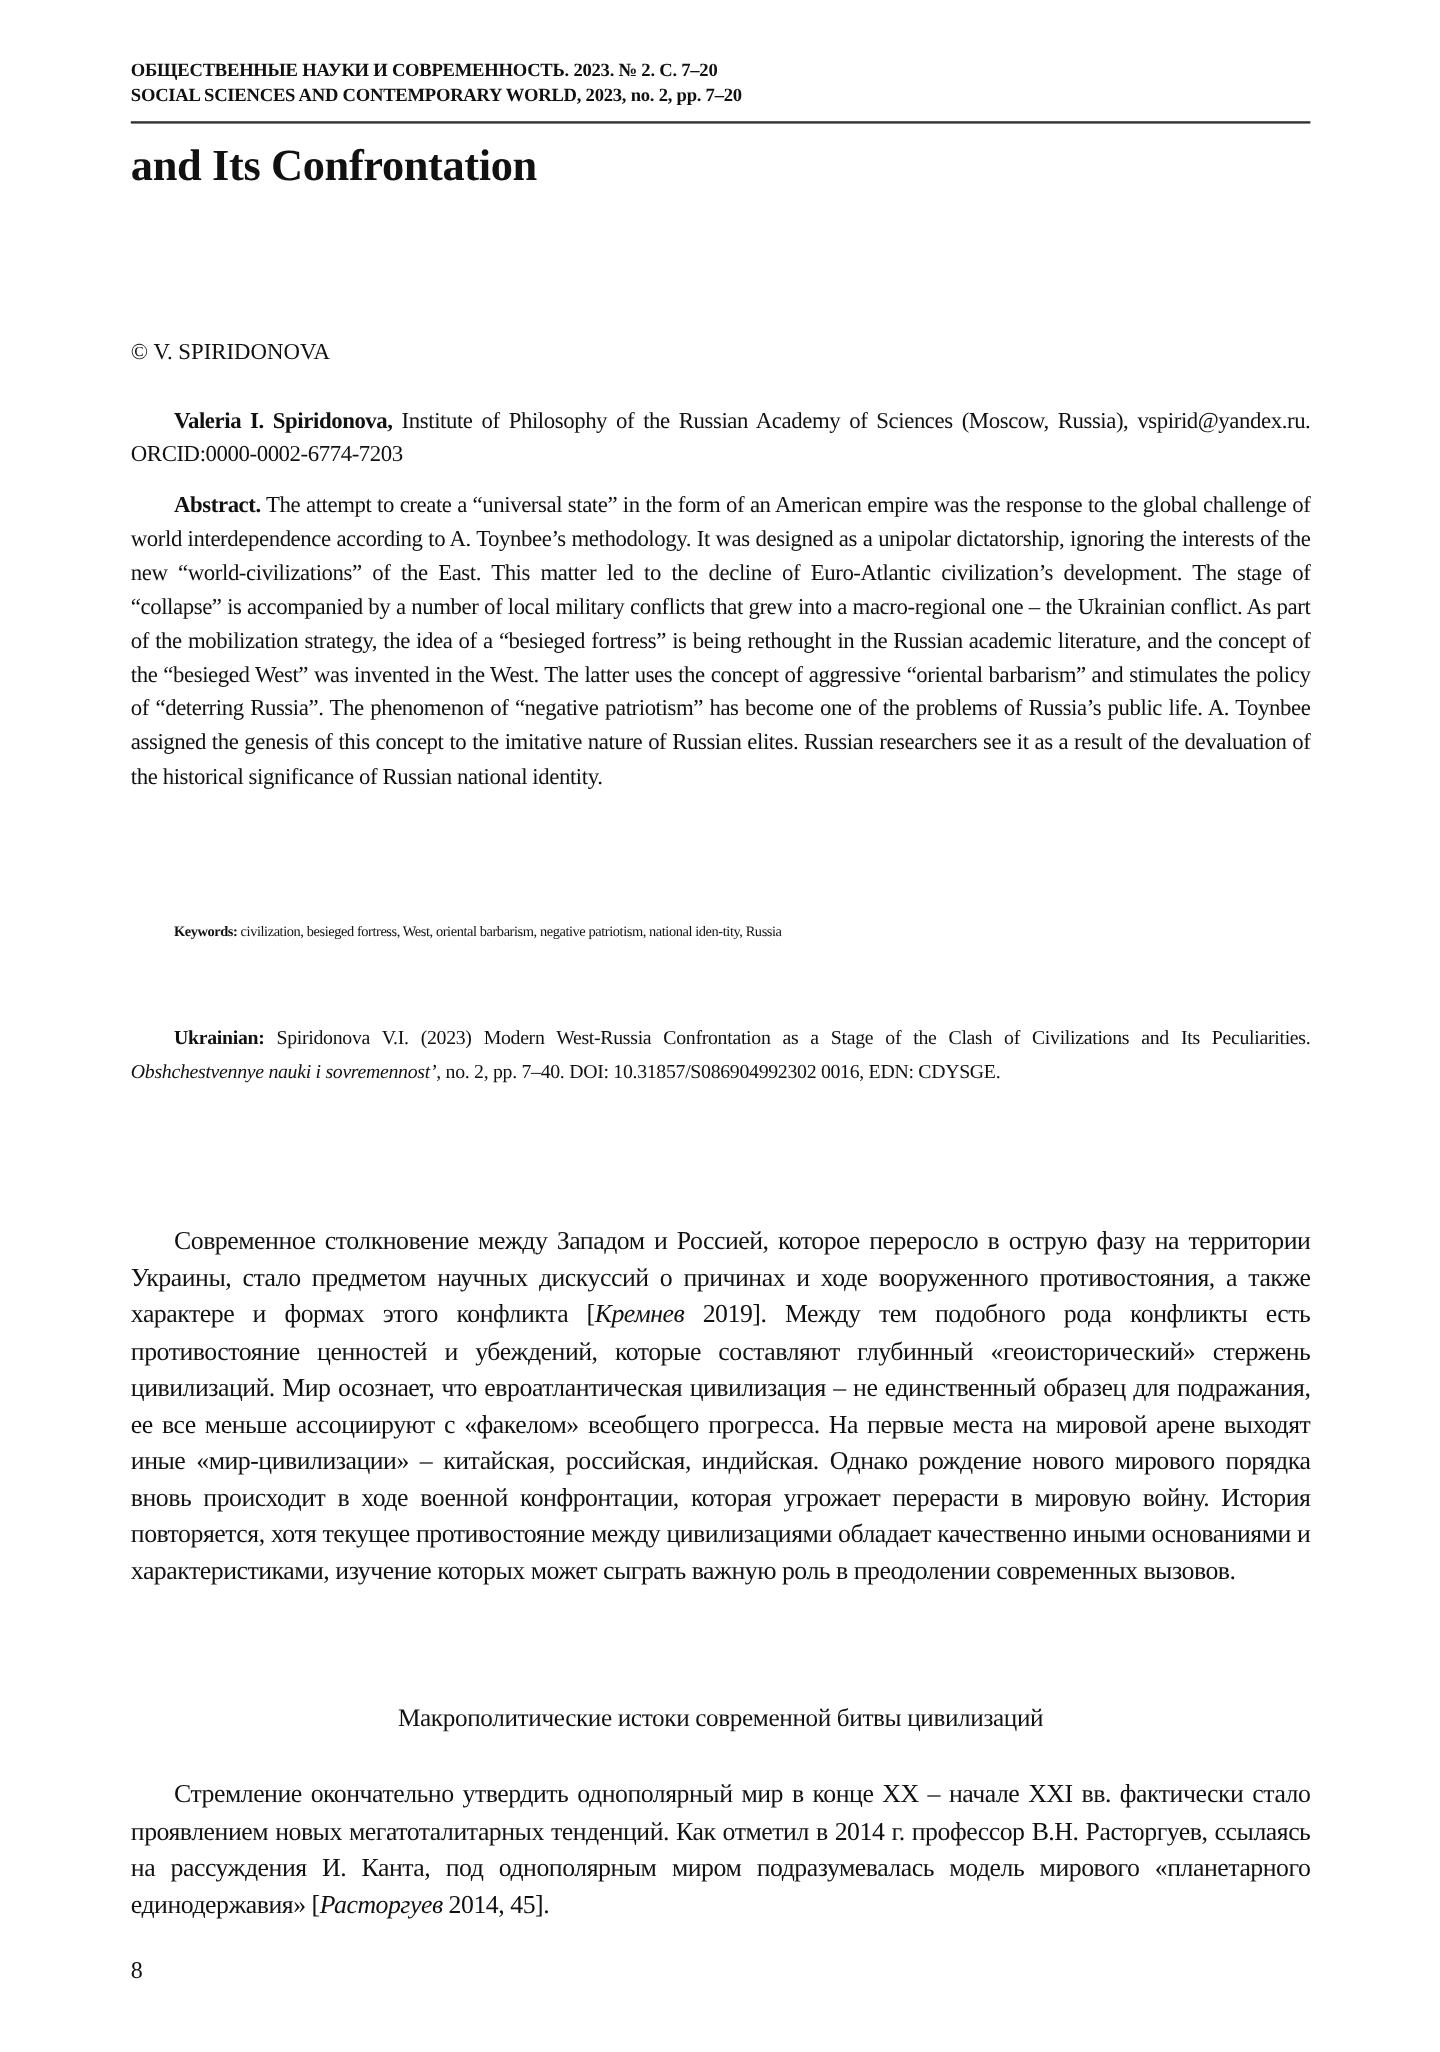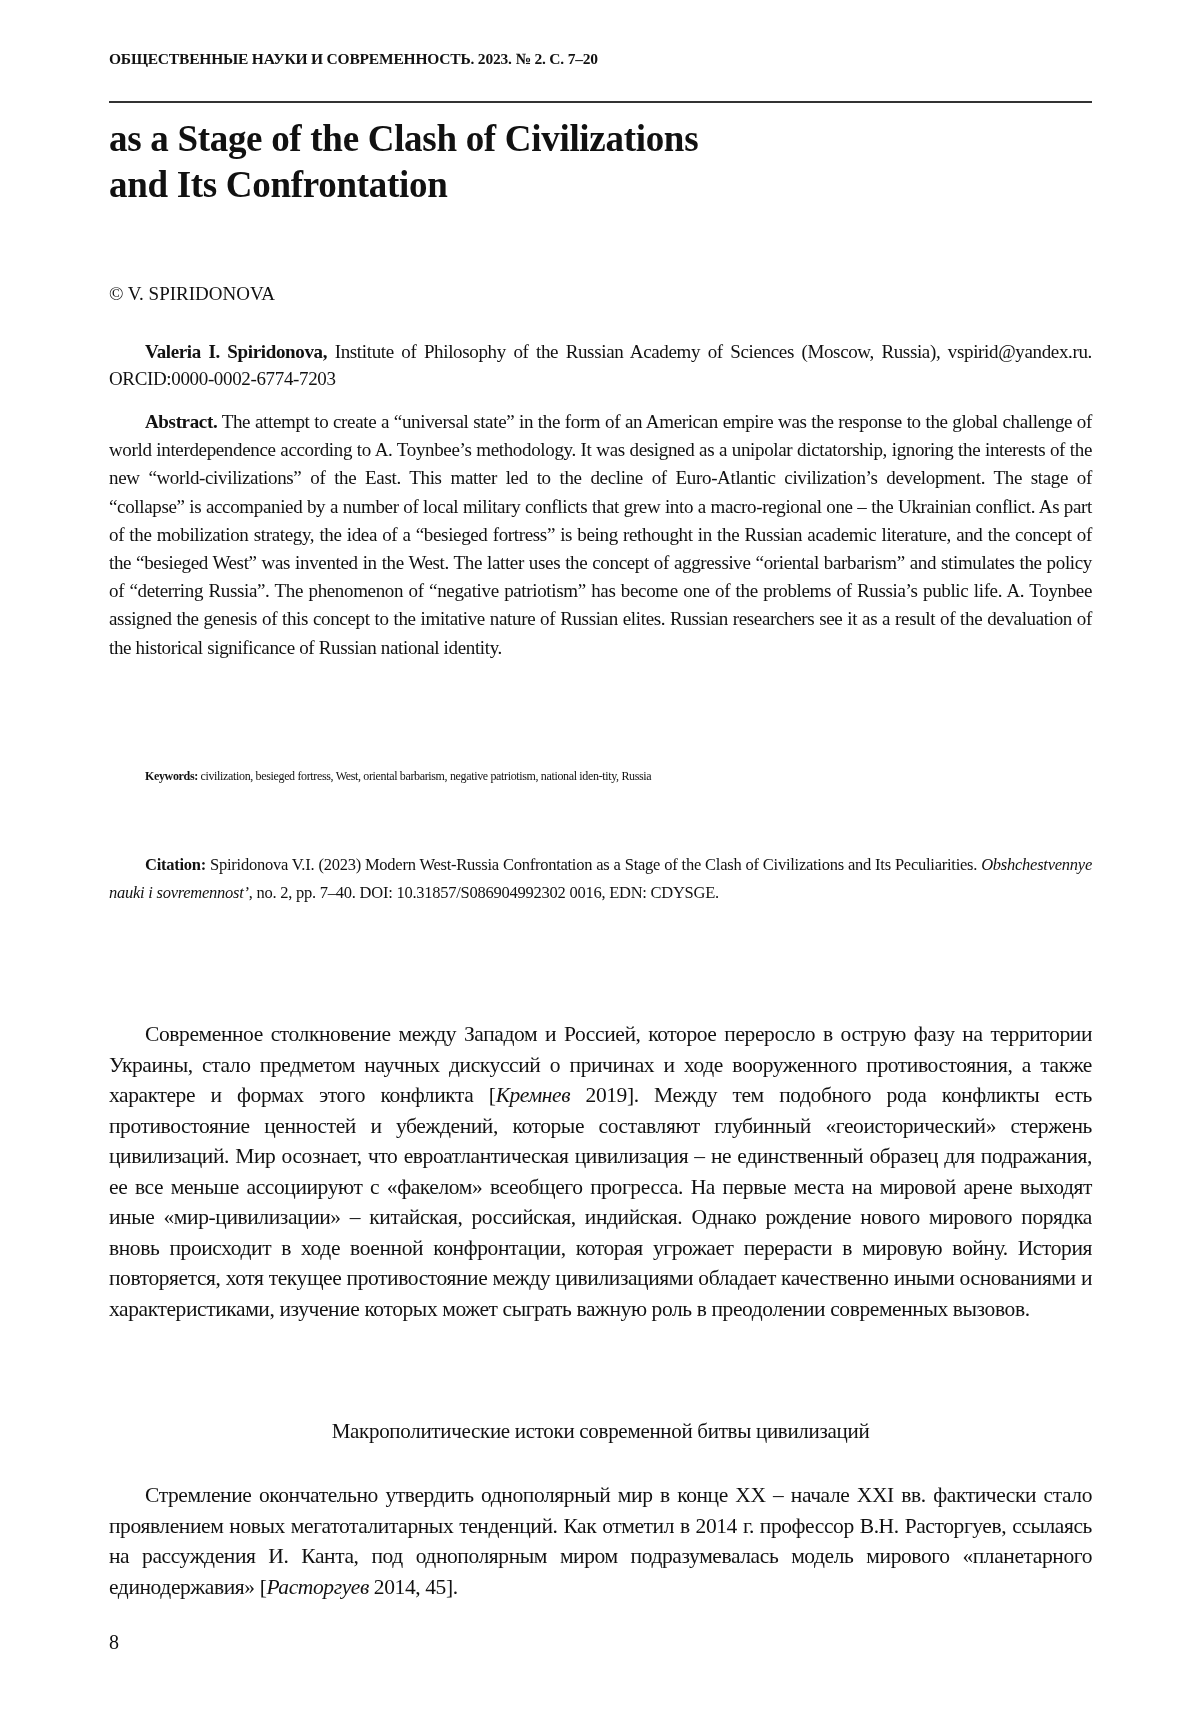--- a/index.html
+++ b/index.html
@@ -60,37 +60,37 @@
   b { font-weight: bold; }
   i { font-style: italic; }
 </style>
 </head>
 <body>
 
 <div class="page">
 
   <div class="running-head">
     <div>ОБЩЕСТВЕННЫЕ НАУКИ И СОВРЕМЕННОСТЬ. 2023. № 2. С. 7–20</div>
+    <div>SOCIAL SCIENCES AND CONTEMPORARY WORLD, 2023, no. 2, pp. 7–20</div>
   </div>
   <div class="head-rule"></div>
 
   <h1 class="title">
-    <span>as a Stage of the Clash of Civilizations</span>
     <span>and Its Confrontation</span>
   </h1>
 
   <div class="copyright">© V. SPIRIDONOVA</div>
 
   <div class="affil indent"><b>Valeria I. Spiridonova,</b><span> Institute of Philosophy of the Russian Academy of Sciences (Moscow, Russia), vspirid@yandex.ru. ORCID:0000-0002-6774-7203</span></div>
 
   <div class="abstract indent"><b>Abstract.</b><span> The attempt to create a “universal state” in the form of an American empire was the response to the global challenge of world interdependence according to A. Toynbee’s methodology. It was designed as a unipolar dictatorship, ignoring the interests of the new “world-civilizations” of the East. This matter led to the decline of Euro-Atlantic civilization’s development. The stage of “collapse” is accompanied by a number of local military conflicts that grew into a macro-regional one – the Ukrainian conflict. As part of the mobilization strategy, the idea of a “besieged fortress” is being rethought in the Russian academic literature, and the concept of the “besieged West” was invented in the West. The latter uses the concept of aggressive “oriental barbarism” and stimulates the policy of “deterring Russia”. The phenomenon of “negative patriotism” has become one of the problems of Russia’s public life. A. Toynbee assigned the genesis of this concept to the imitative nature of Russian elites. Russian researchers see it as a result of the devaluation of the historical significance of Russian national identity.</span></div>
 
   <div class="keywords indent"><b>Keywords:</b><span> civilization, besieged fortress, West, oriental barbarism, negative patriotism, national iden-tity, Russia</span></div>
 
-  <div class="citation indent"><b>Citation:</b><span> Spiridonova V.I. (2023) Modern West-Russia Confrontation as a Stage of the Clash of Civilizations and Its Peculiarities. </span><i>Obshchestvennye nauki i sovremennost’</i><span>, no. 2, pp. 7–40. DOI: 10.31857/S086904992302 0016, EDN: CDYSGE.</span></div>
+  <div class="citation indent"><b>Ukrainian:</b><span> Spiridonova V.I. (2023) Modern West-Russia Confrontation as a Stage of the Clash of Civilizations and Its Peculiarities. </span><i>Obshchestvennye nauki i sovremennost’</i><span>, no. 2, pp. 7–40. DOI: 10.31857/S086904992302 0016, EDN: CDYSGE.</span></div>
 
   <p class="body-text p1 indent"><span>Современное столкновение между Западом и Россией, которое переросло в острую фазу на территории Украины, стало предметом научных дискуссий о причинах и ходе вооруженного противостояния, а также характере и формах этого конфликта [</span><i>Кремнев</i><span> 2019]</span><span>. Между тем подобного рода конфликты есть противостояние ценностей и убеждений, которые составляют глубинный «геоисторический» стержень цивилизаций. Мир осознает, что евроатлантическая цивилизация – не единственный образец для подражания, ее все меньше ассоциируют с «факелом» всеобщего прогресса. На первые места на мировой арене выходят иные «мир-цивилизации» – китайская, российская, индийская. Однако рождение нового мирового порядка вновь происходит в ходе военной конфронтации, которая угрожает перерасти в мировую войну. История повторяется, хотя текущее противостояние между цивилизациями обладает качественно иными основаниями и характеристиками, изучение которых может сыграть важную роль в преодолении современных вызовов.</span></p>
 
   <h2 class="section-heading">Макрополитические истоки современной битвы цивилизаций</h2>
 
   <p class="body-text p2 indent"><span>Стремление окончательно утвердить однополярный мир в конце XX – начале XXI вв. фактически стало проявлением новых мегатоталитарных тенденций. Как отметил в 2014 г. профессор В.Н. Расторгуев, ссылаясь на рассуждения И. Канта, под однополярным миром подразумевалась модель мирового «планетарного единодержавия» [</span><i>Расторгуев</i><span> 2014, 45].</span></p>
 
   <div class="page-number">8</div>
 </div>
 

